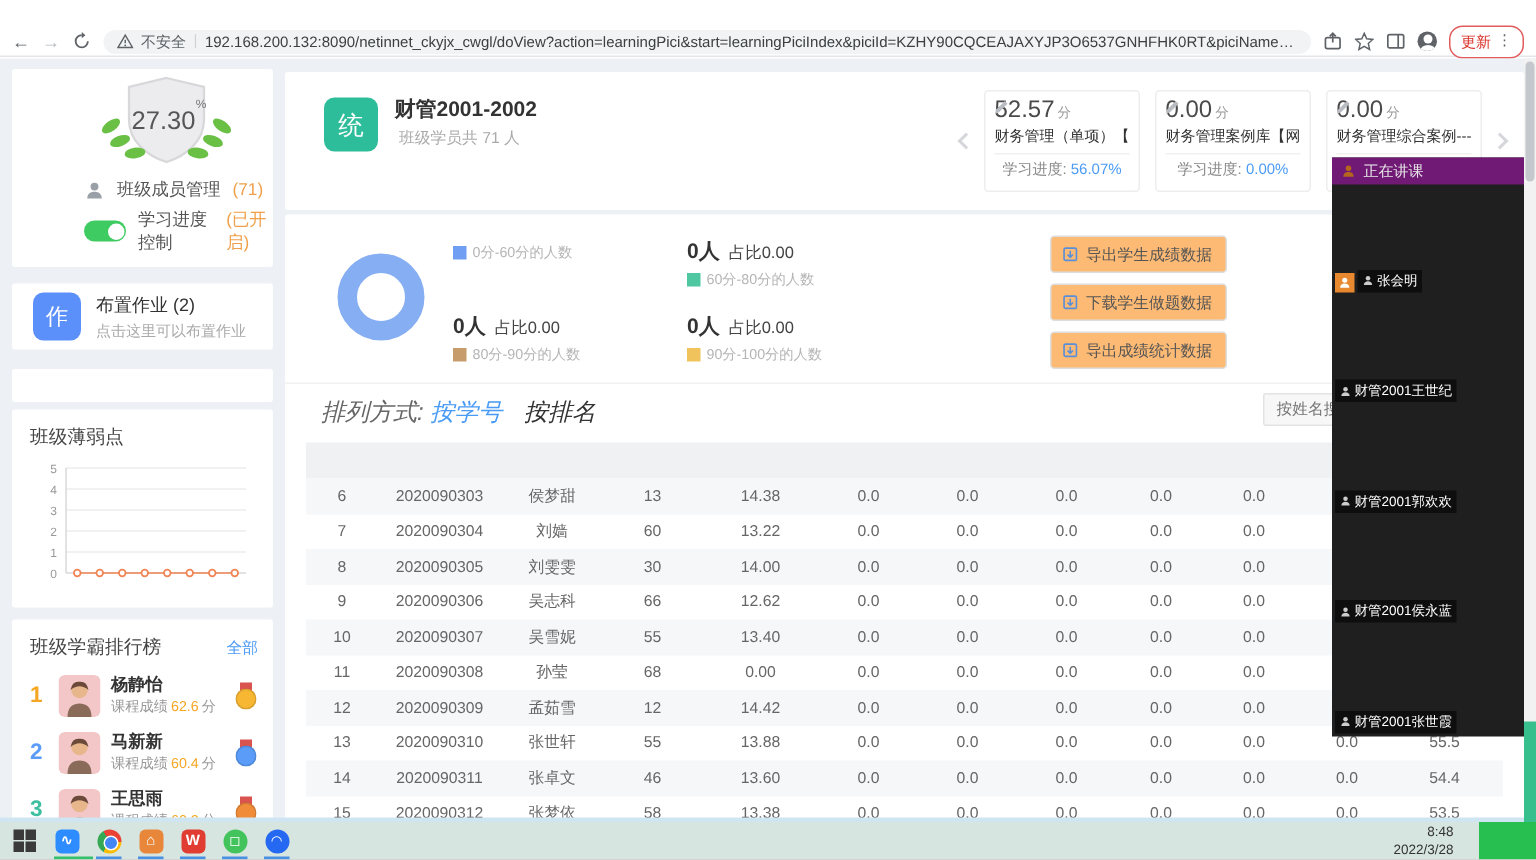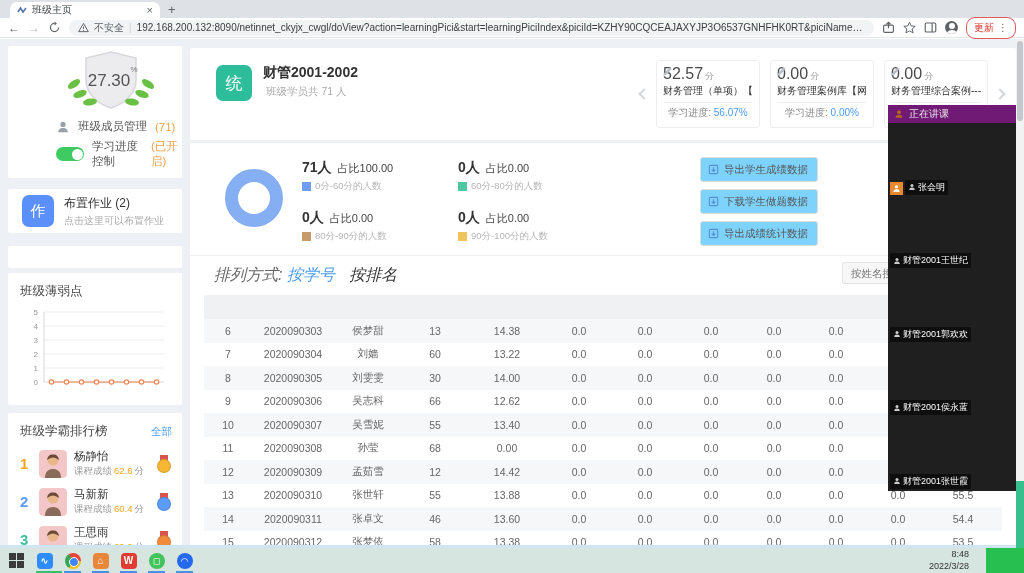--- a/index.html
+++ b/index.html
@@ -46,21 +46,21 @@
   .sb3 { left:8px; top:207px; width:174px; height:22px; }
   .sb4 { left:8px; top:234px; width:174px; height:132px; padding:10px 0 0 12px; }
   .sb-title { font-size:12.5px; color:#444; }
   .sb5 { left:8px; top:374px; width:174px; height:135px; padding:10px 10px 0 12px; overflow:hidden; }
   .sb5-head { display:flex; justify-content:space-between; align-items:center; }
   .all-link { font-size:10.5px; color:#4a9bf5;margin-left:28px; }
   .rank-item { display:flex; align-items:center; gap:7px; margin-top:9px; }
   .rank-num { width:12px; font-size:15px; font-weight:bold; flex:none; }
   .rk-avatar { width:28px; height:28px; border-radius:4px; flex:none; }
   .rank-info { flex:1; min-width:0; }
-  .rank-name { font-size:11.5px; color:#333; }
+  .rank-name { font-size:11.5px; color:#333;font-weight:bold; }
   .rank-score { font-size:9.5px; color:#999; margin-top:1px; white-space:nowrap; }
   .rank-score b { color:#f5a623; font-weight:normal; margin:0 2px; }
   .medal { position:relative; width:16px; height:18px; flex:none; }
   .medal .ribbon { position:absolute; left:4px; top:0; width:8px; height:6px; background:#d9534f; }
   .medal .disc { position:absolute; left:1px; top:4px; width:14px; height:14px; border-radius:50%; border:1px solid rgba(0,0,0,.12); }
 
   
   .mh { left:190px; top:9px; width:826px; height:92px; }
   .stat-badge { position:absolute; left:26px; top:17px; width:36px; height:36px; border-radius:7px; background:#2ebd9a; color:#fff; font-size:17px; display:flex; align-items:center; justify-content:center; }
   .mh-title { position:absolute; left:73px; top:16px; font-size:14px; font-weight:bold; color:#333; }
@@ -82,21 +82,21 @@
 
   
   .mt { left:190px; top:104px; width:826px; height:405px; overflow:hidden; }
   .donut { position:absolute; left:35px; top:26px; width:58px; height:58px; border-radius:50%; border:13px solid #86aef2; }
   .legend-grid { position:absolute; left:112px; top:16px; width:330px; display:grid; grid-template-columns:156px 156px; grid-row-gap:16px; }
   .lg-top { font-size:11px; color:#444; white-space:nowrap; }
   .lg-top b { font-size:14px; color:#333; margin-right:6px; }
   .lg-bottom { display:flex; align-items:center; gap:4px; margin-top:3px; font-size:9.5px; color:#b5b5b5; white-space:nowrap; }
   .lg-sq { width:9px; height:9px; flex:none; }
   .actions { position:absolute; left:510px; top:14px; display:flex; flex-direction:column; gap:7px; }
-  .act-btn { display:flex; align-items:center; gap:5px; width:118px; height:25px; border:1px solid #ddd; border-radius:3px; background:#7dd3fc; font-size:10.5px; color:#555; padding:0 7px; font-family:inherit; }
+  .act-btn { display:flex; align-items:center; gap:5px; width:118px; height:25px; border:1px solid #ddd; border-radius:3px; background:#fdba74; font-size:10.5px; color:#555; padding:0 7px; font-family:inherit; }
   .act-ic { width:11px; height:11px; color:#5a8fd8; flex:none; }
   .mt-divider { position:absolute; left:0; top:112px; width:826px; height:1px; background:#f1f1f1; }
   .sort-row { position:absolute; left:24px; top:122px; font-size:16px; color:#666;font-style:italic; }
   .sort-link { margin-right:10px; }
   .sort-link.active { color:#4a9bf5; }
   .sort-link.plain { color:#333; }
   .search-input { position:absolute; right:24px; top:119px; width:150px; height:22px; border:1px solid #e3e3e3; background:#f7f7f7; border-radius:2px; font-size:10.5px; color:#999; padding:0 8px; font-family:inherit; }
   .table { position:absolute; left:14px; top:152px; width:798px; }
   .tr { display:flex; align-items:center; }
   .thead { background:#f0f1f3; height:24px; font-weight:bold; color:#333; }
@@ -138,30 +138,20 @@
   .chrome-ic::after { content:""; position:absolute; left:4px; top:4px; width:8px; height:8px; border-radius:50%; background:#4285f4; border:1.5px solid #fff; }
   .circle-ic { width:16px; height:16px; border-radius:50%; color:#fff; font-size:9px; display:flex; align-items:center; justify-content:center; }
   .tb-clock { margin-left:auto; text-align:right; font-size:9px; color:#333; line-height:1.25; padding-right:6px; }
   .tb-green { width:38px; height:25px; background:#27c050; }
 </style>
 </head>
 <body>
 
 <div class="screen">
 
-  <div class="tabstrip">
-    <div class="tab">
-      <svg class="favicon-zigzag" viewBox="0 0 10 10">
-          <polyline points="1,7 3.5,3 6,7 9,3" fill="none" stroke="#5577aa" stroke-width="1.6"></polyline>
-        </svg>
-      <span class="tab-title">班级主页</span>
-      <span class="tab-close">×</span>
-    </div>
-    <span class="newtab">+</span>
-  </div>
 
   <div class="toolbar">
     <span class="navbtn">←</span>
     <span class="navbtn dim">→</span>
     <svg class="tb-icon" viewBox="0 0 16 16">
         <path d="M8 3a5 5 0 1 0 5 5" fill="none" stroke="currentColor" stroke-width="1.5"></path>
         <path d="M8 0.5 L11 3 L8 5.5 Z" fill="currentColor"></path>
       </svg>
     <div class="addressbar">
       <svg class="tb-icon" style="width:11px;height:11px" viewBox="0 0 16 16">
@@ -356,21 +346,20 @@
           </div>
         <span class="chev right"></span>
       </div>
     </div>
 
     <div class="card mt">
       <div class="donut" style="border-color: rgb(134, 174, 242);"></div>
       <div class="legend-grid">
 
       <div>
-            <div class="lg-top"><b>71人</b><span>占比100.00</span></div>
             <div class="lg-bottom">
               <span class="lg-sq" style="background: rgb(111, 158, 242);"></span>
               <span>0分-60分的人数</span>
             </div>
           </div>
           <div>
             <div class="lg-top"><b>0人</b><span>占比0.00</span></div>
             <div class="lg-bottom">
               <span class="lg-sq" style="background: rgb(79, 199, 160);"></span>
               <span>60分-80分的人数</span>

